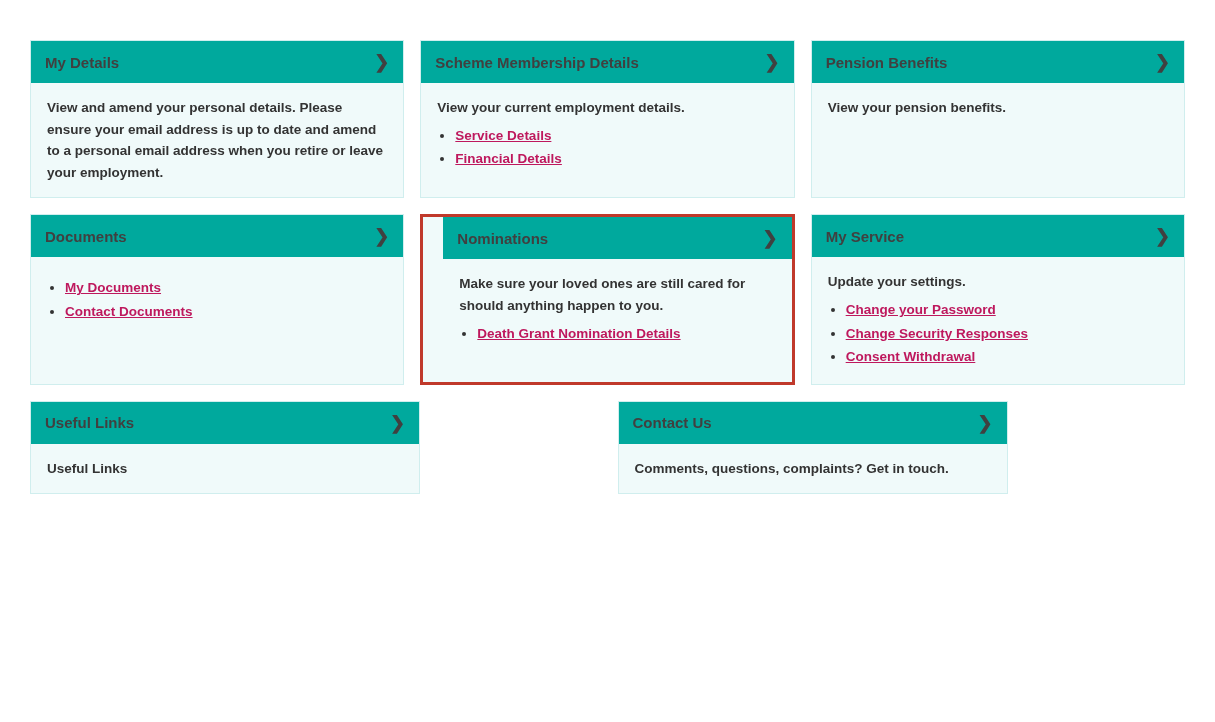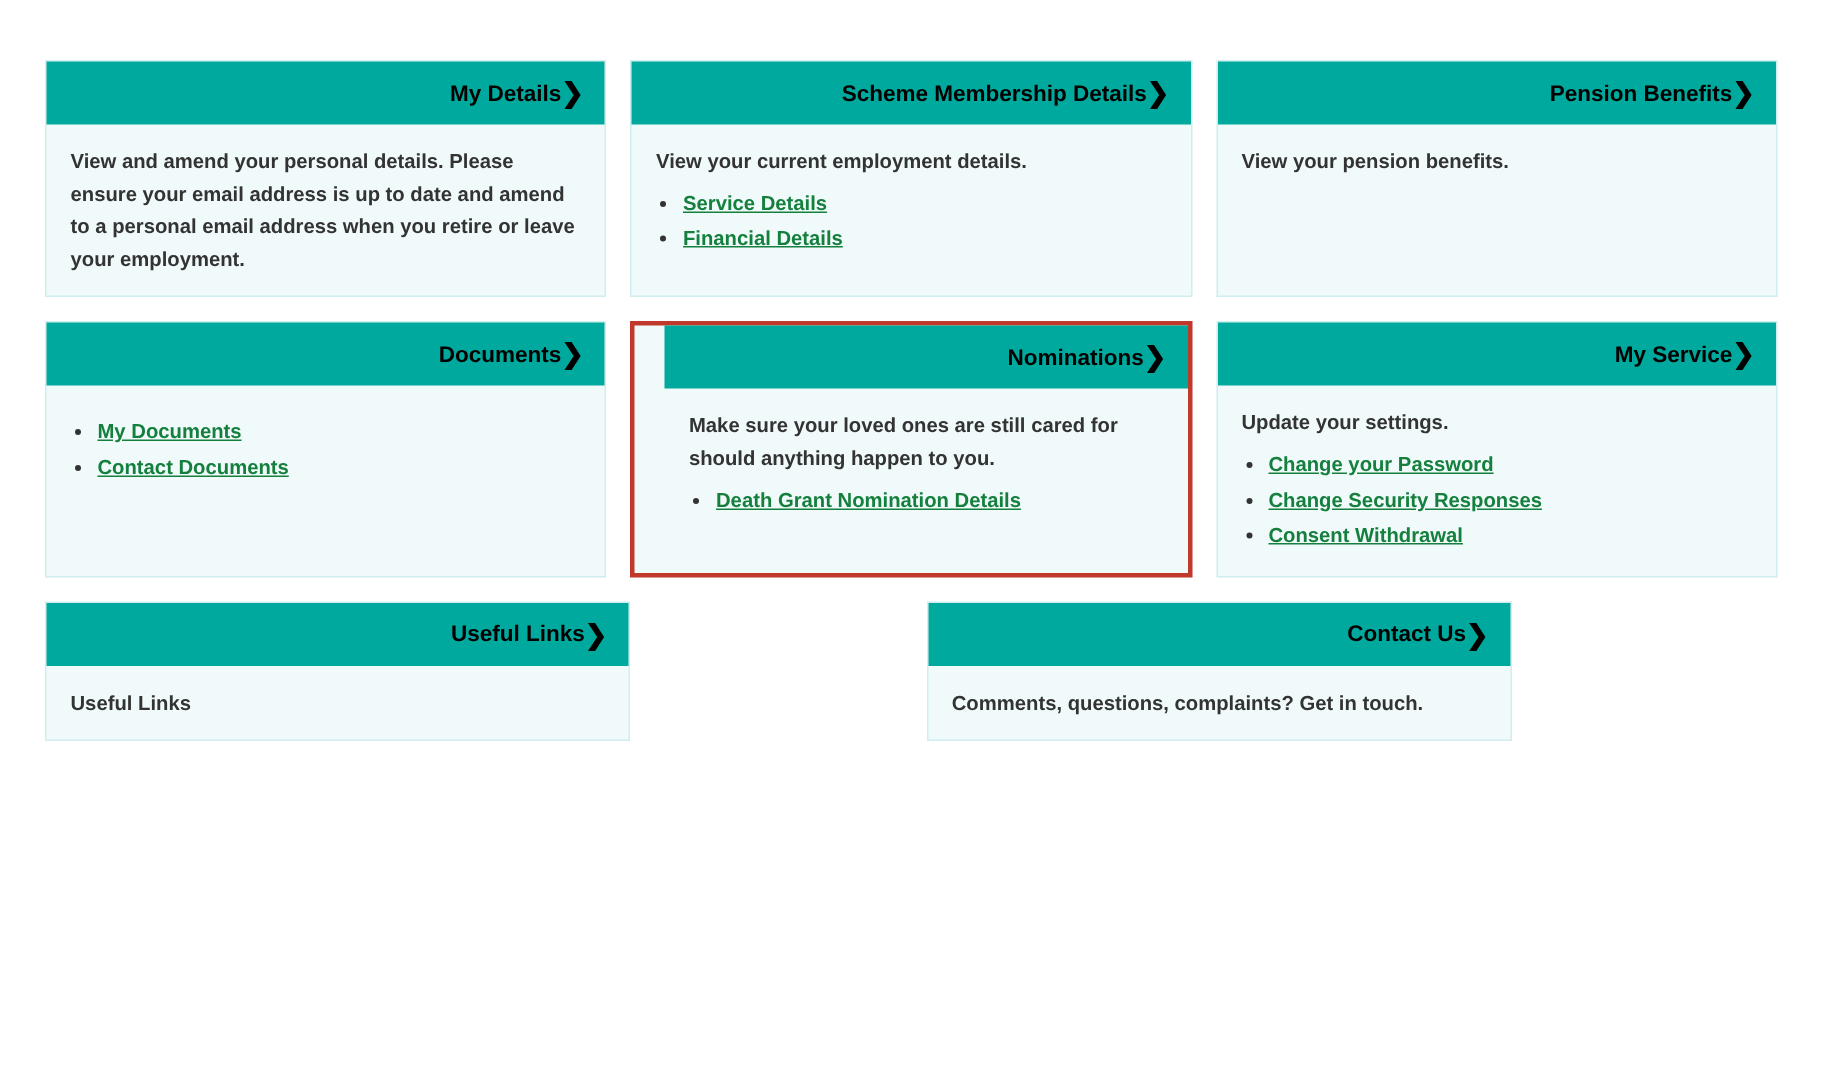--- a/index.html
+++ b/index.html
@@ -22,26 +22,26 @@
       gap: 16px;
     }
     .card {
       border: 1px solid #d0eeee;
       background: #f0fafa;
       display: flex;
       flex-direction: column;
     }
     .card-header {
       background: #00a99d;
-      color: #000000;
+      color: #404040;
       font-weight: bold;
       font-size: 15px;
       padding: 10px 14px;
       display: flex;
-      justify-content: flex-end;
+      justify-content: space-between;
       align-items: center;
       cursor: pointer;
     }
     .card-header .arrow {
       font-size: 18px;
       font-weight: bold;
     }
     .card-body {
       padding: 14px 16px;
       flex: 1;
@@ -51,21 +51,21 @@
       font-weight: bold;
     }
     .card-body ul {
       margin-top: 6px;
       margin-left: 18px;
     }
     .card-body ul li {
       margin-bottom: 2px;
     }
     .card-body a {
-      color: #15803d;
+      color: #be185d;
       text-decoration: underline;
       cursor: pointer;
     }
     .card.highlighted {
       border: 3px solid #c0392b;
       padding-left: 20px;
     }
     .card.highlighted .card-header {
       background: #00a99d;
     }

